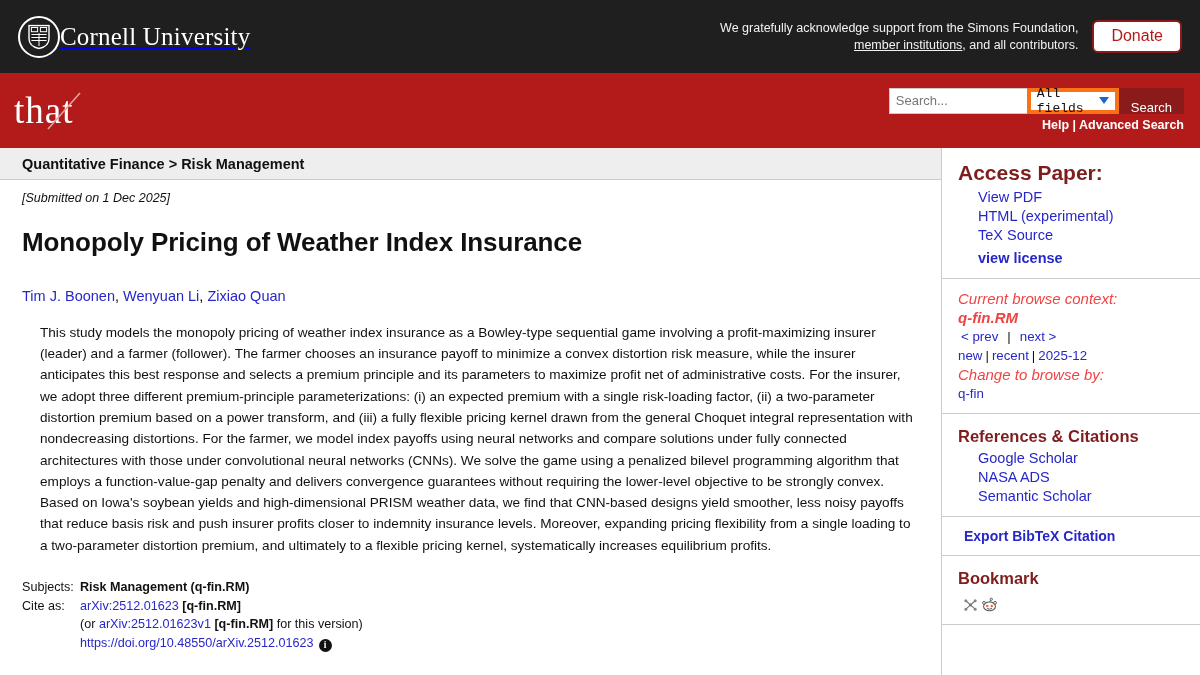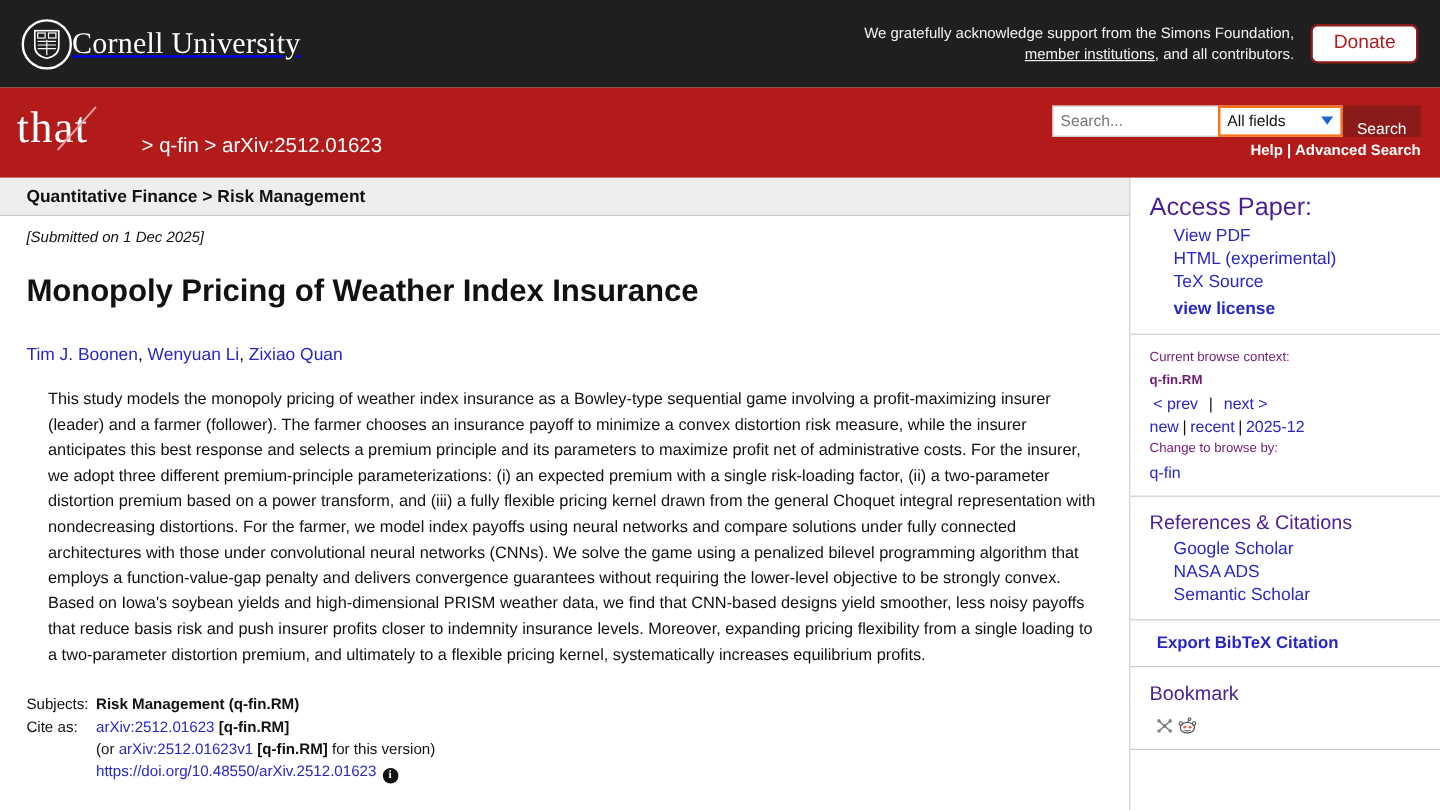--- a/index.html
+++ b/index.html
@@ -127,30 +127,31 @@
     border: 1px solid #cccccc;
     border-right: none;
     font-size: 13px;
     padding: 2px 6px;
     color: #222;
     font-family: "Liberation Sans", sans-serif;
     background: #ffffff;
   }
   .search-input::placeholder { color: #777; }
   .field-select {
-    width: 104px;
-    border: 2px solid #f97316;
+    width: 92px;
+    border: 4px solid #f97316;
     background: #ffffff;
     font-size: 13px;
     display: flex;
     align-items: center;
     justify-content: space-between;
     padding: 0 6px;
     color: #111;
     cursor: pointer;
+    font-family: Liberation Mono, monospace;
   }
   .chevron {
     width: 0; height: 0;
     border-left: 5px solid transparent;
     border-right: 5px solid transparent;
     border-top: 7px solid #1a66cc;
   }
   .search-btn {
     background: #8b1a1a;
     color: #ffffff;
@@ -247,42 +248,42 @@
     background: #ffffff;
     border-left: 1px solid #cccccc;
     padding-top: 0;
   }
   .side-box {
     border-bottom: 1px solid #cccccc;
     padding: 10px 0 10px 16px;
   }
   .side-h {
     font-size: 21px;
-    font-weight: normal;
-    color: #4c1d95;
+    font-weight: bold;
+    color: #7f1d1d;
     margin: 3px 0 3px 0;
   }
   .side-h.small { font-size: 16.5px; }
   .side-link-list { padding-left: 20px; }
   .side-link-list a {
     display: block;
     color: #2727c8;
     text-decoration: none;
     font-size: 14.5px;
     line-height: 19px;
   }
   .view-license {
     display: block;
     margin: 4px 0 0 0;
     color: #3333aa;
     font-size: 10.5px;
     font-weight: bold;
     text-decoration: none;
   }
-  .ctx-line { font-size: 11px; color: #701a75; line-height: 19px; }
+  .ctx-line { font-size: 15px; color: #ef4444; line-height: 19px; font-style: italic; }
   .ctx-line b { font-weight: bold; }
   .ctx-nav {
     font-size: 13.3px;
     line-height: 19px;
     padding-left: 3px;
   }
   .ctx-nav a { color: #2727c8; text-decoration: none; }
   .ctx-nav .sep { color: #111; padding: 0 9px; }
   .ctx-nav2 { font-size: 13.3px; line-height: 19px; }
   .ctx-nav2 a { color: #2727c8; text-decoration: none; }
@@ -331,21 +332,20 @@
 </div>
 
 <div class="arxiv-bar">
   <div class="arxiv-logo-wrap">
     <a class="arxiv-logo" href="#">
       <span class="arx-text">that</span>
       <svg class="x-slash" viewBox="0 0 40 40">
         <line x1="36" y1="2" x2="4" y2="38" stroke="#e8a0a0" stroke-width="1.6"></line>
       </svg>
     </a>
-    <span class="breadcrumb">&gt; q-fin &gt; arXiv:2512.01623</span>
   </div>
 
   <div class="search-block">
     <div class="search-row">
       <input class="search-input" type="text" placeholder="Search..." style="">
       <div class="field-select">
         <span>All fields</span>
         <span class="chevron"></span>
       </div>
       <button class="search-btn">Search</button>

